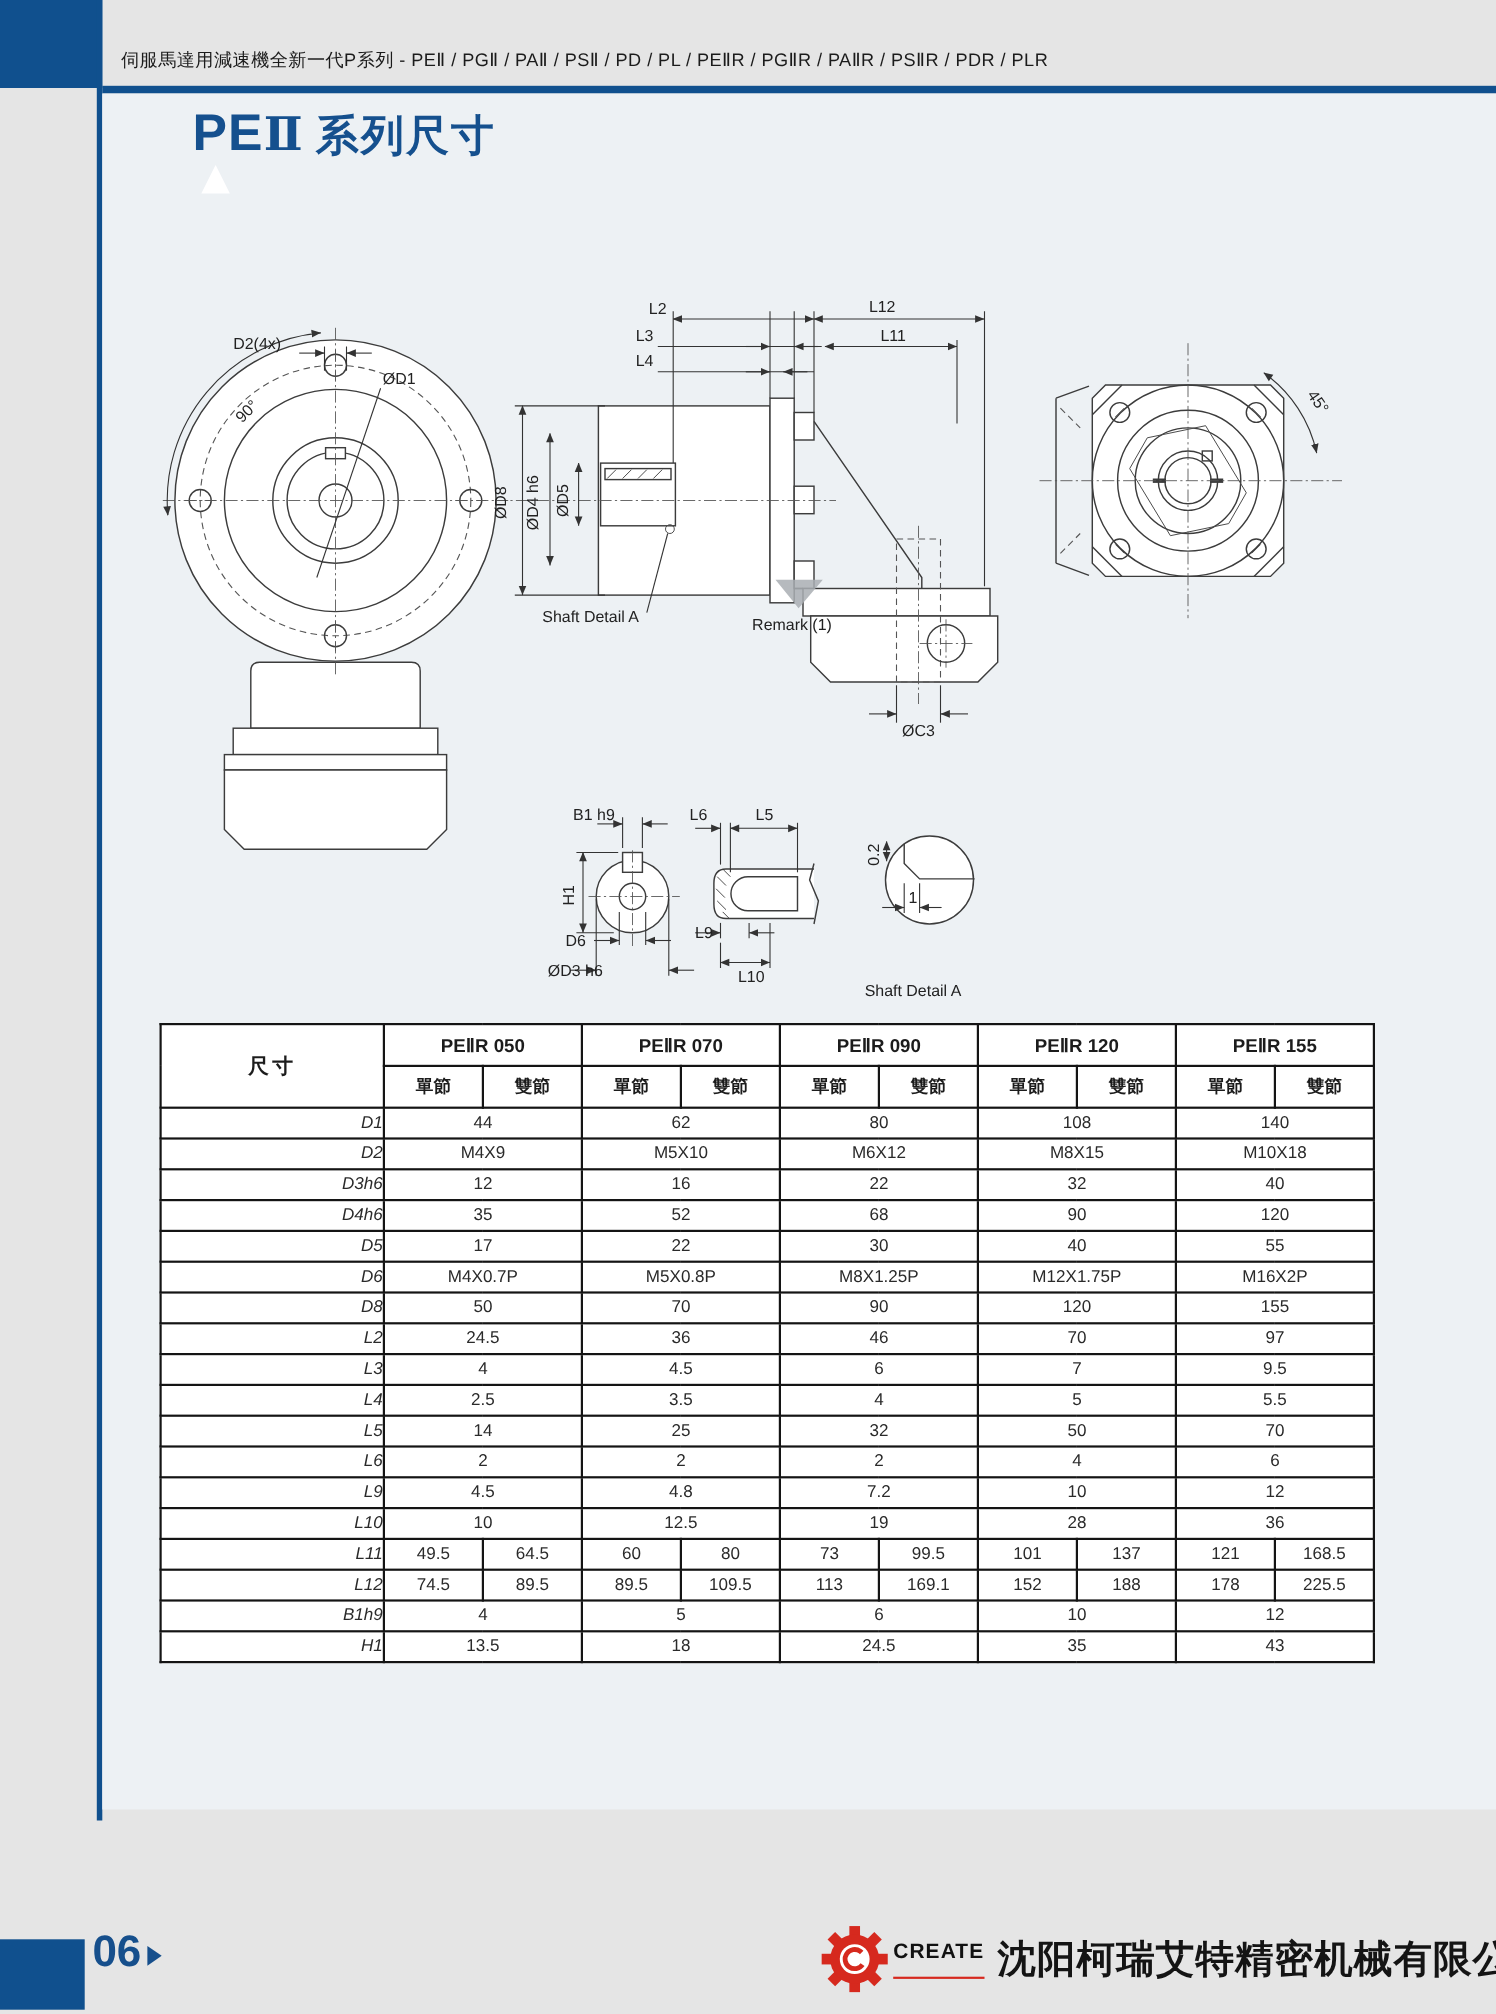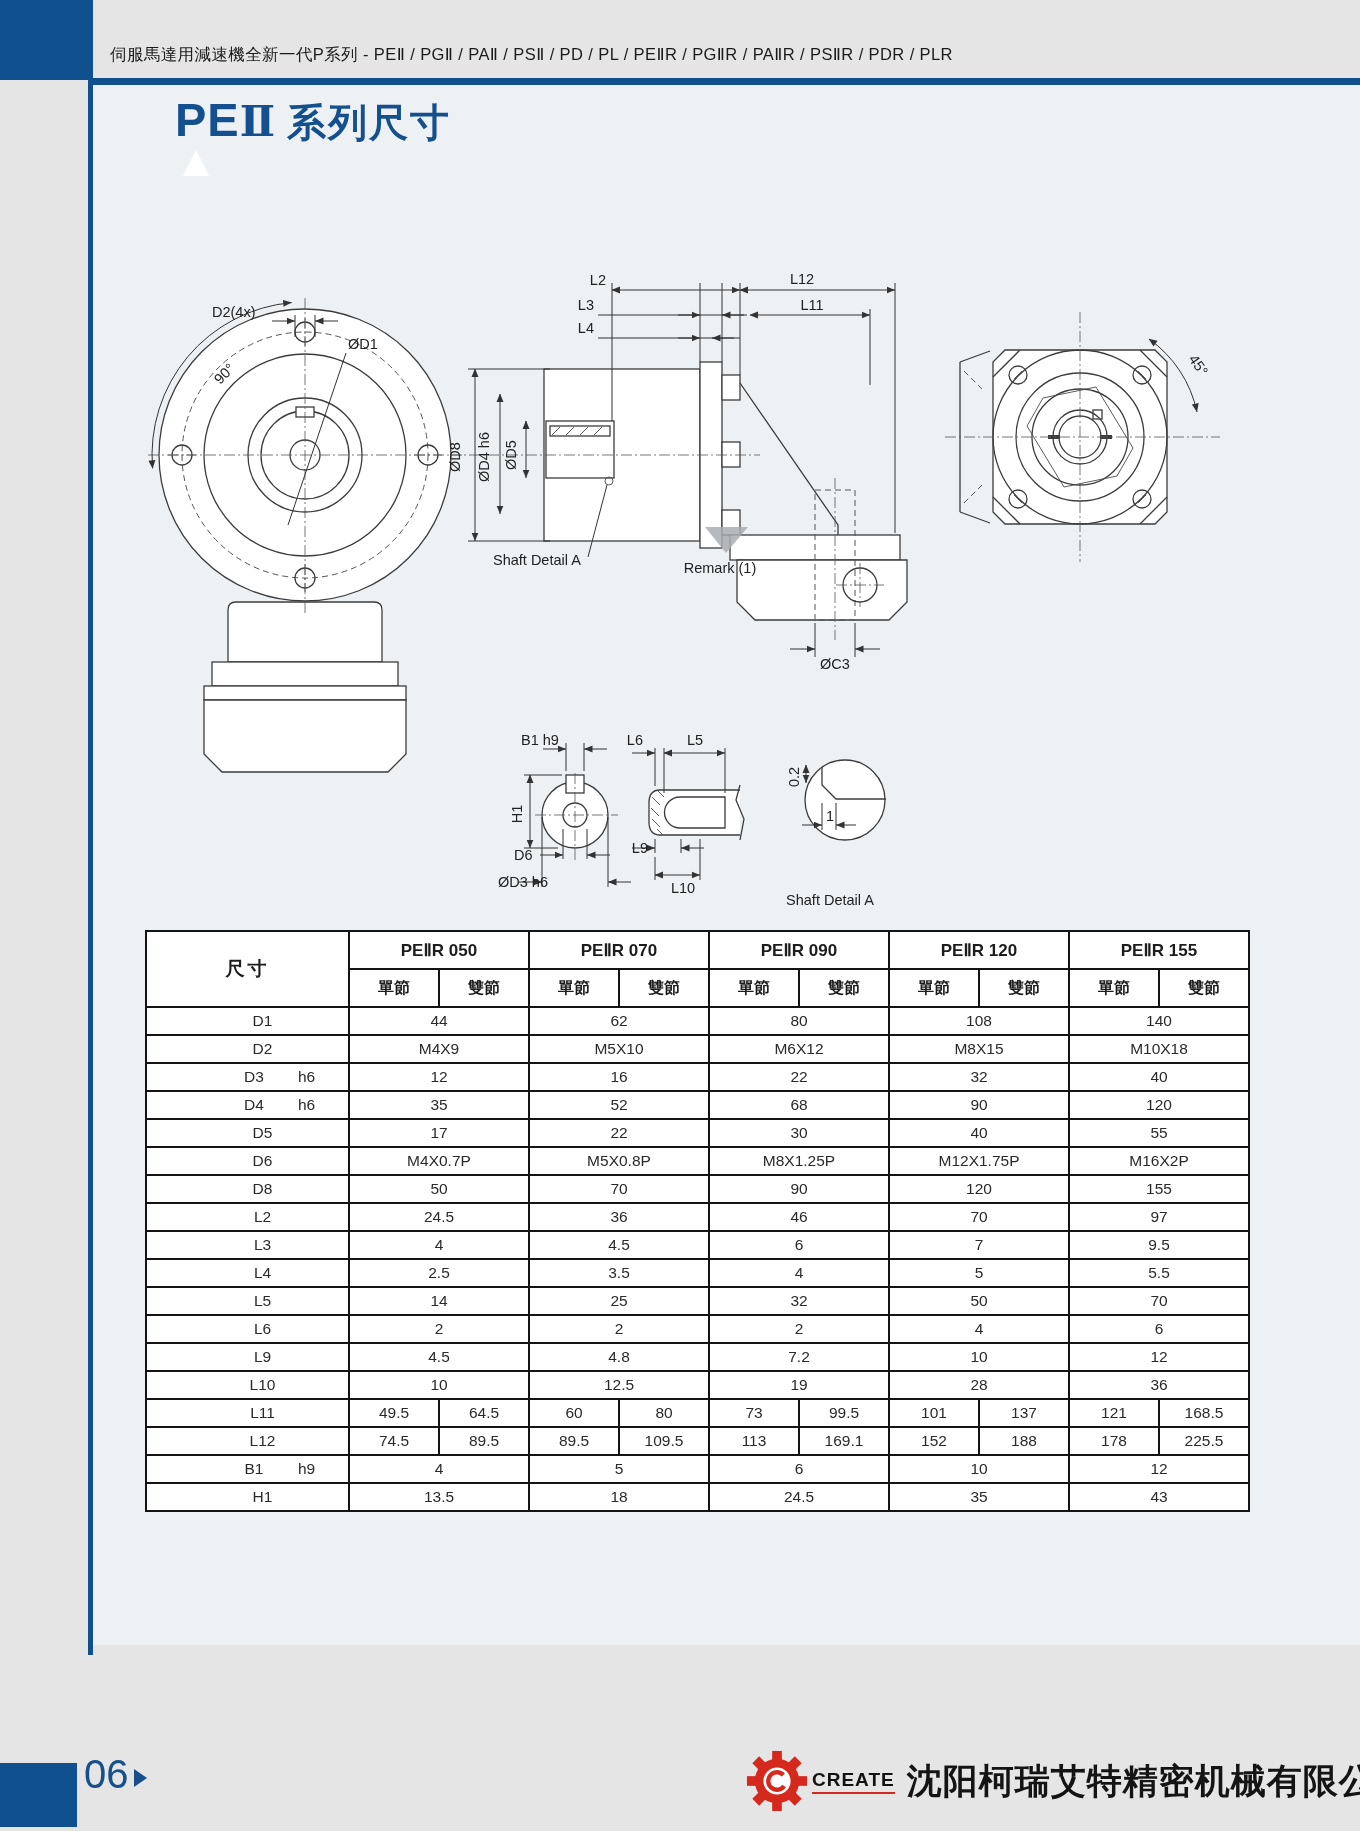--- a/index.html
+++ b/index.html
@@ -25,31 +25,31 @@
   svg .hid{stroke:#555;stroke-width:1;fill:none;stroke-dasharray:6 4;}
   svg .dim{stroke:#333;stroke-width:1;fill:none;}
   svg text{font-family:"Liberation Sans",sans-serif;font-size:14.5px;fill:#222;}
   table.dims{position:absolute;left:145px;top:930px;width:1105px;border-collapse:collapse;
              background:#fff;table-layout:fixed;}
   table.dims th,table.dims td{border:2px solid #141414;padding:0;}
   table.dims th.corner{width:201px;font-size:19px;font-weight:bold;letter-spacing:3px;}
   table.dims th.model{font-size:17px;font-weight:bold;height:36px;margin-left:48px;}
   table.dims th.stage{font-size:16px;font-weight:bold;height:36px;width:88px;}
   table.dims td{height:26px;font-size:15.5px;color:#2a2a2a;text-align:center;}
-  table.dims td.lbl{text-align:center;padding-left:30px;}
+  table.dims td.lbl{text-align:right;padding-left:30px;font-style:italic;}
   .dim-name{display:inline-block;min-width:88px;}
   .dim-tol{display:inline-block;}
   .footnote{left:148px;top:1503px;font-size:16.5px;color:#222;letter-spacing:.5px;}
   .footer-block{left:0;top:1763px;width:77px;height:64px;background:#10508e;}
-  .page-num{left:84px;top:1752px;color:#164f8c;font-size:40px;font-weight:normal;display:flex;align-items:center;text-align:center;}
+  .page-num{left:84px;top:1752px;color:#164f8c;font-size:40px;font-weight:bold;display:flex;align-items:center;text-align:center;}
   .page-num .tri{width:0;height:0;margin-left:5px;margin-top:6px;border-top:9px solid transparent;
                  border-bottom:9px solid transparent;border-left:13px solid #164f8c;}
   .brand{left:746px;top:1750px;display:flex;align-items:center;}
   .brand .logo-text{font-size:19px;font-weight:bold;color:#111;letter-spacing:1px;margin-left:4px;
-                    border-bottom:2px solid #d6291e;padding-bottom:1px;}
+                    border-bottom:2px solid #d6291e;padding-bottom:11px;}
   .brand .company{font-size:35px;font-weight:bold;color:#141414;margin-left:12px;letter-spacing:1px;white-space:nowrap;}
 </style>
 </head>
 <body>
 
 <div class="page">
 
   <div class="abs corner-block"></div>
   <div class="abs v-rule"></div>
   <div class="abs header-line">伺服馬達用減速機全新一代P系列 - PEⅡ / PGⅡ / PAⅡ / PSⅡ / PD / PL / PEⅡR / PGⅡR / PAⅡR / PSⅡR / PDR / PLR</div>

